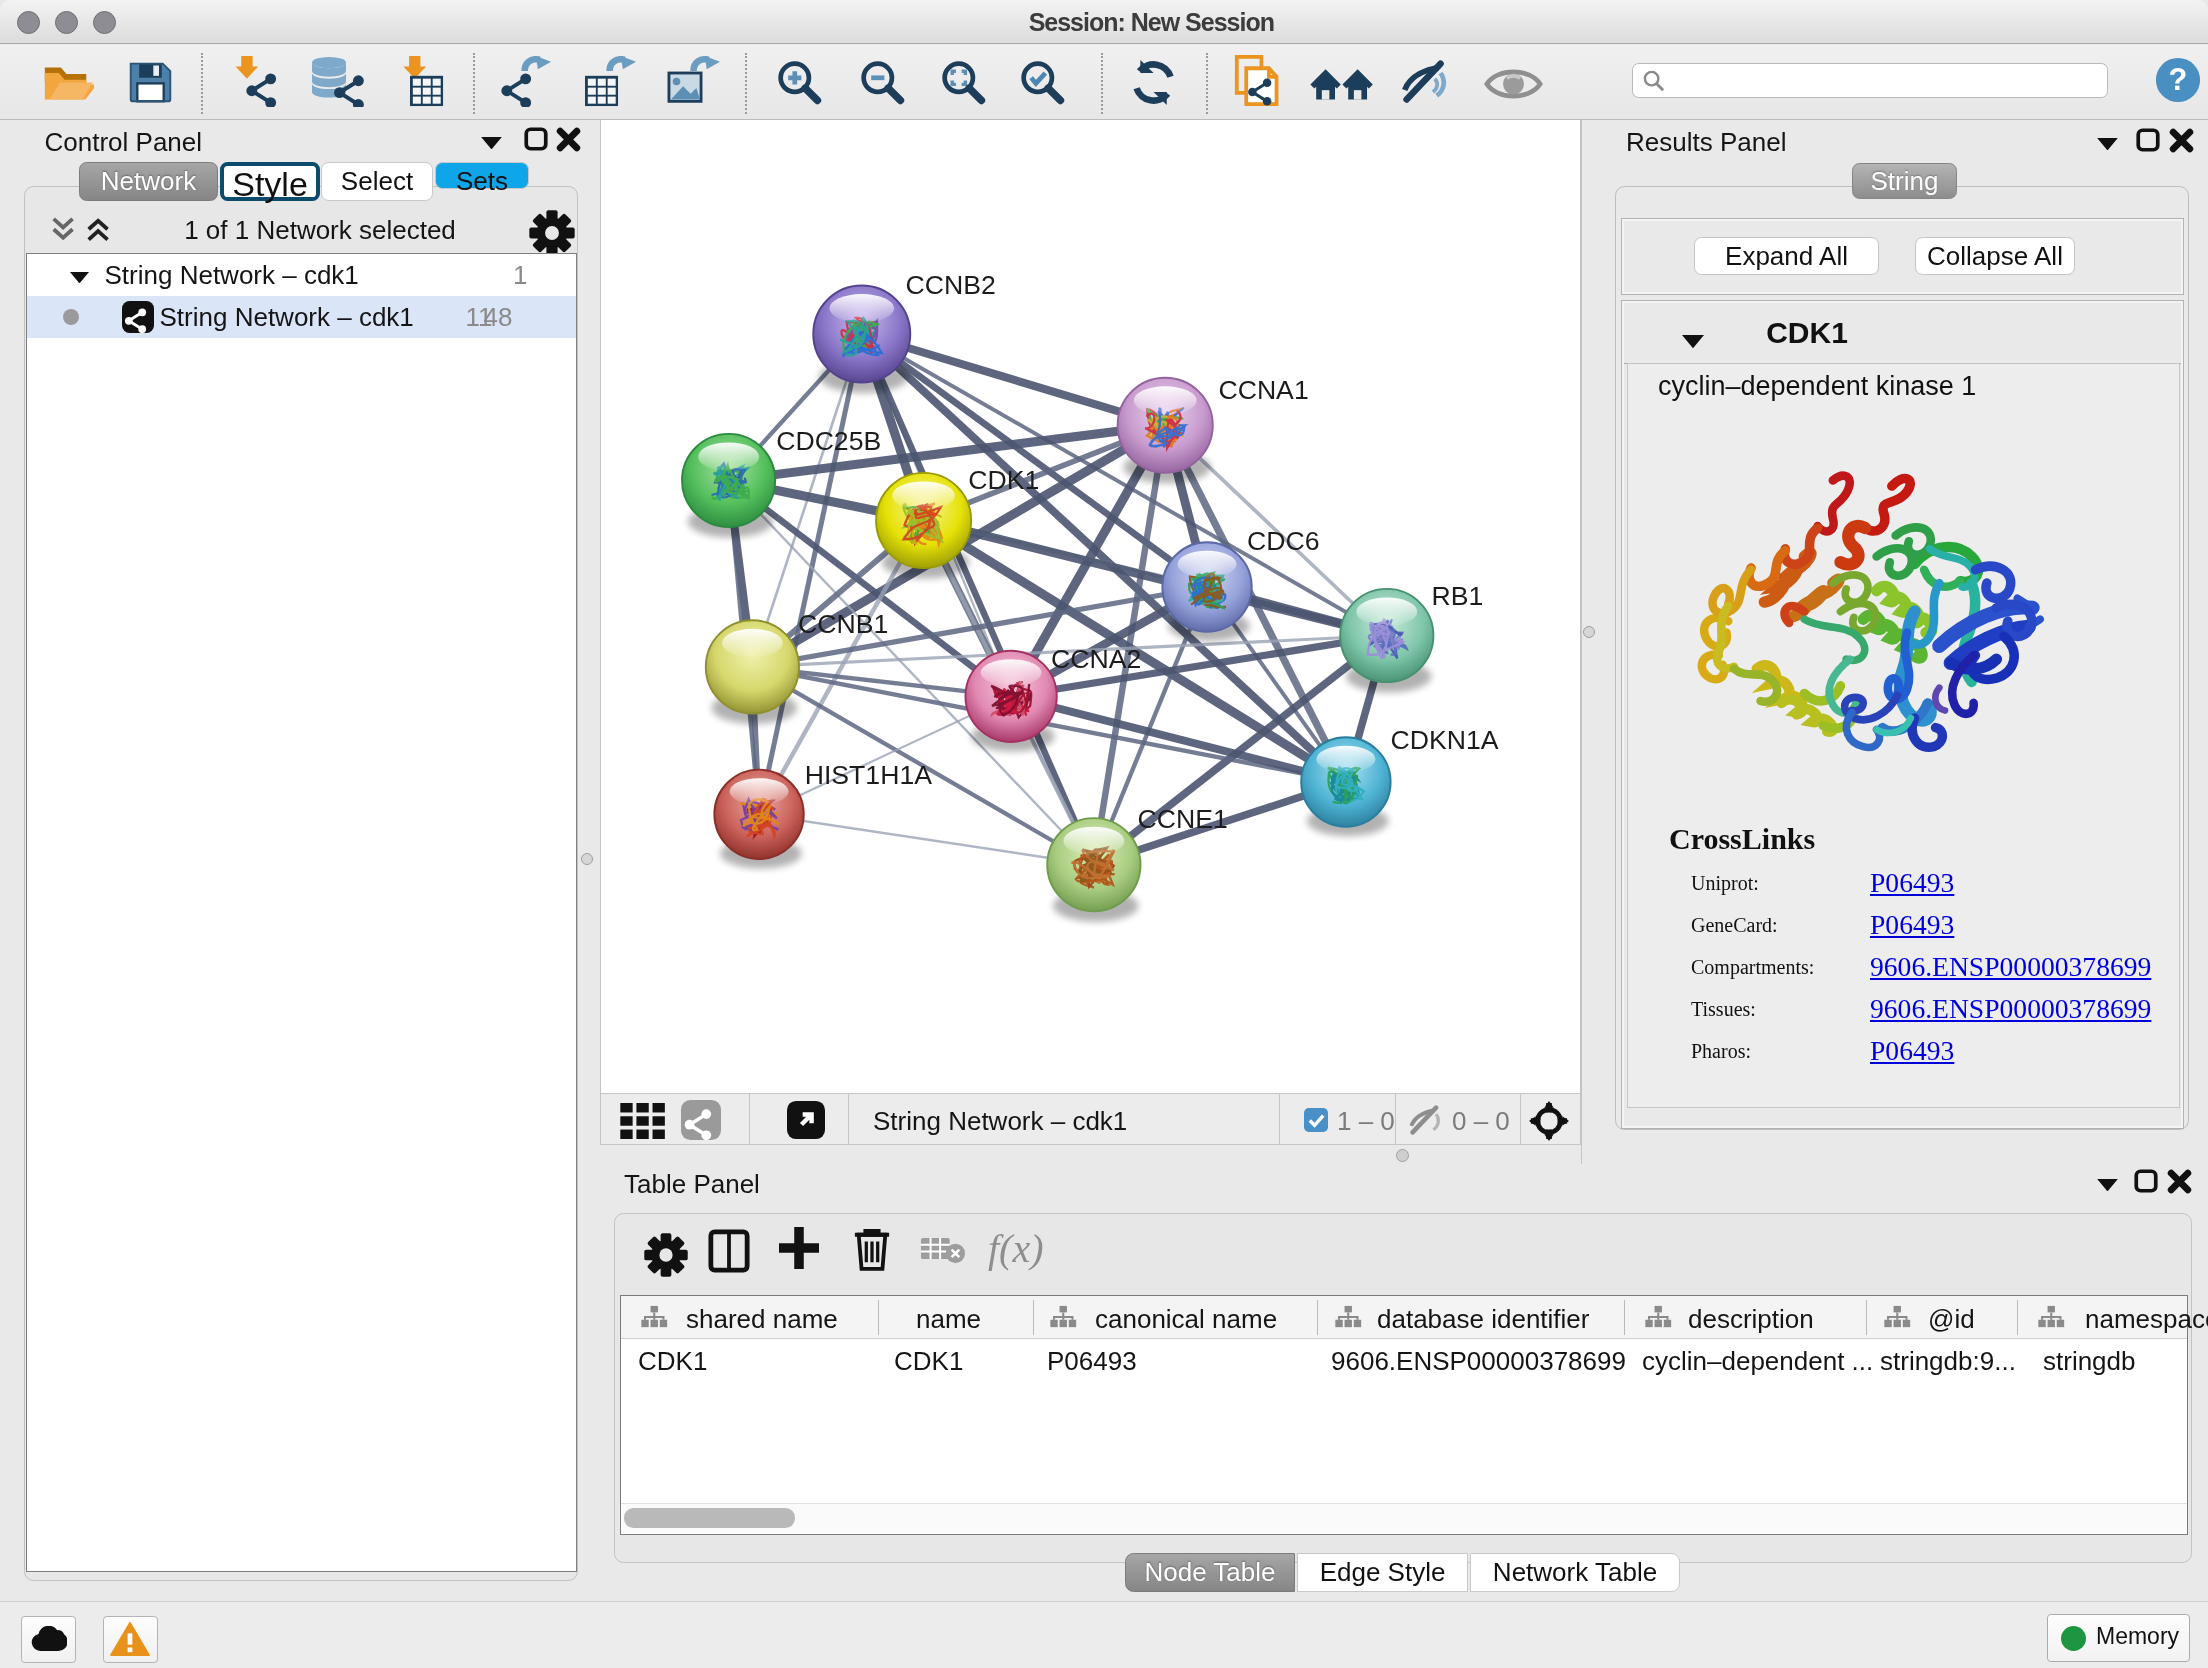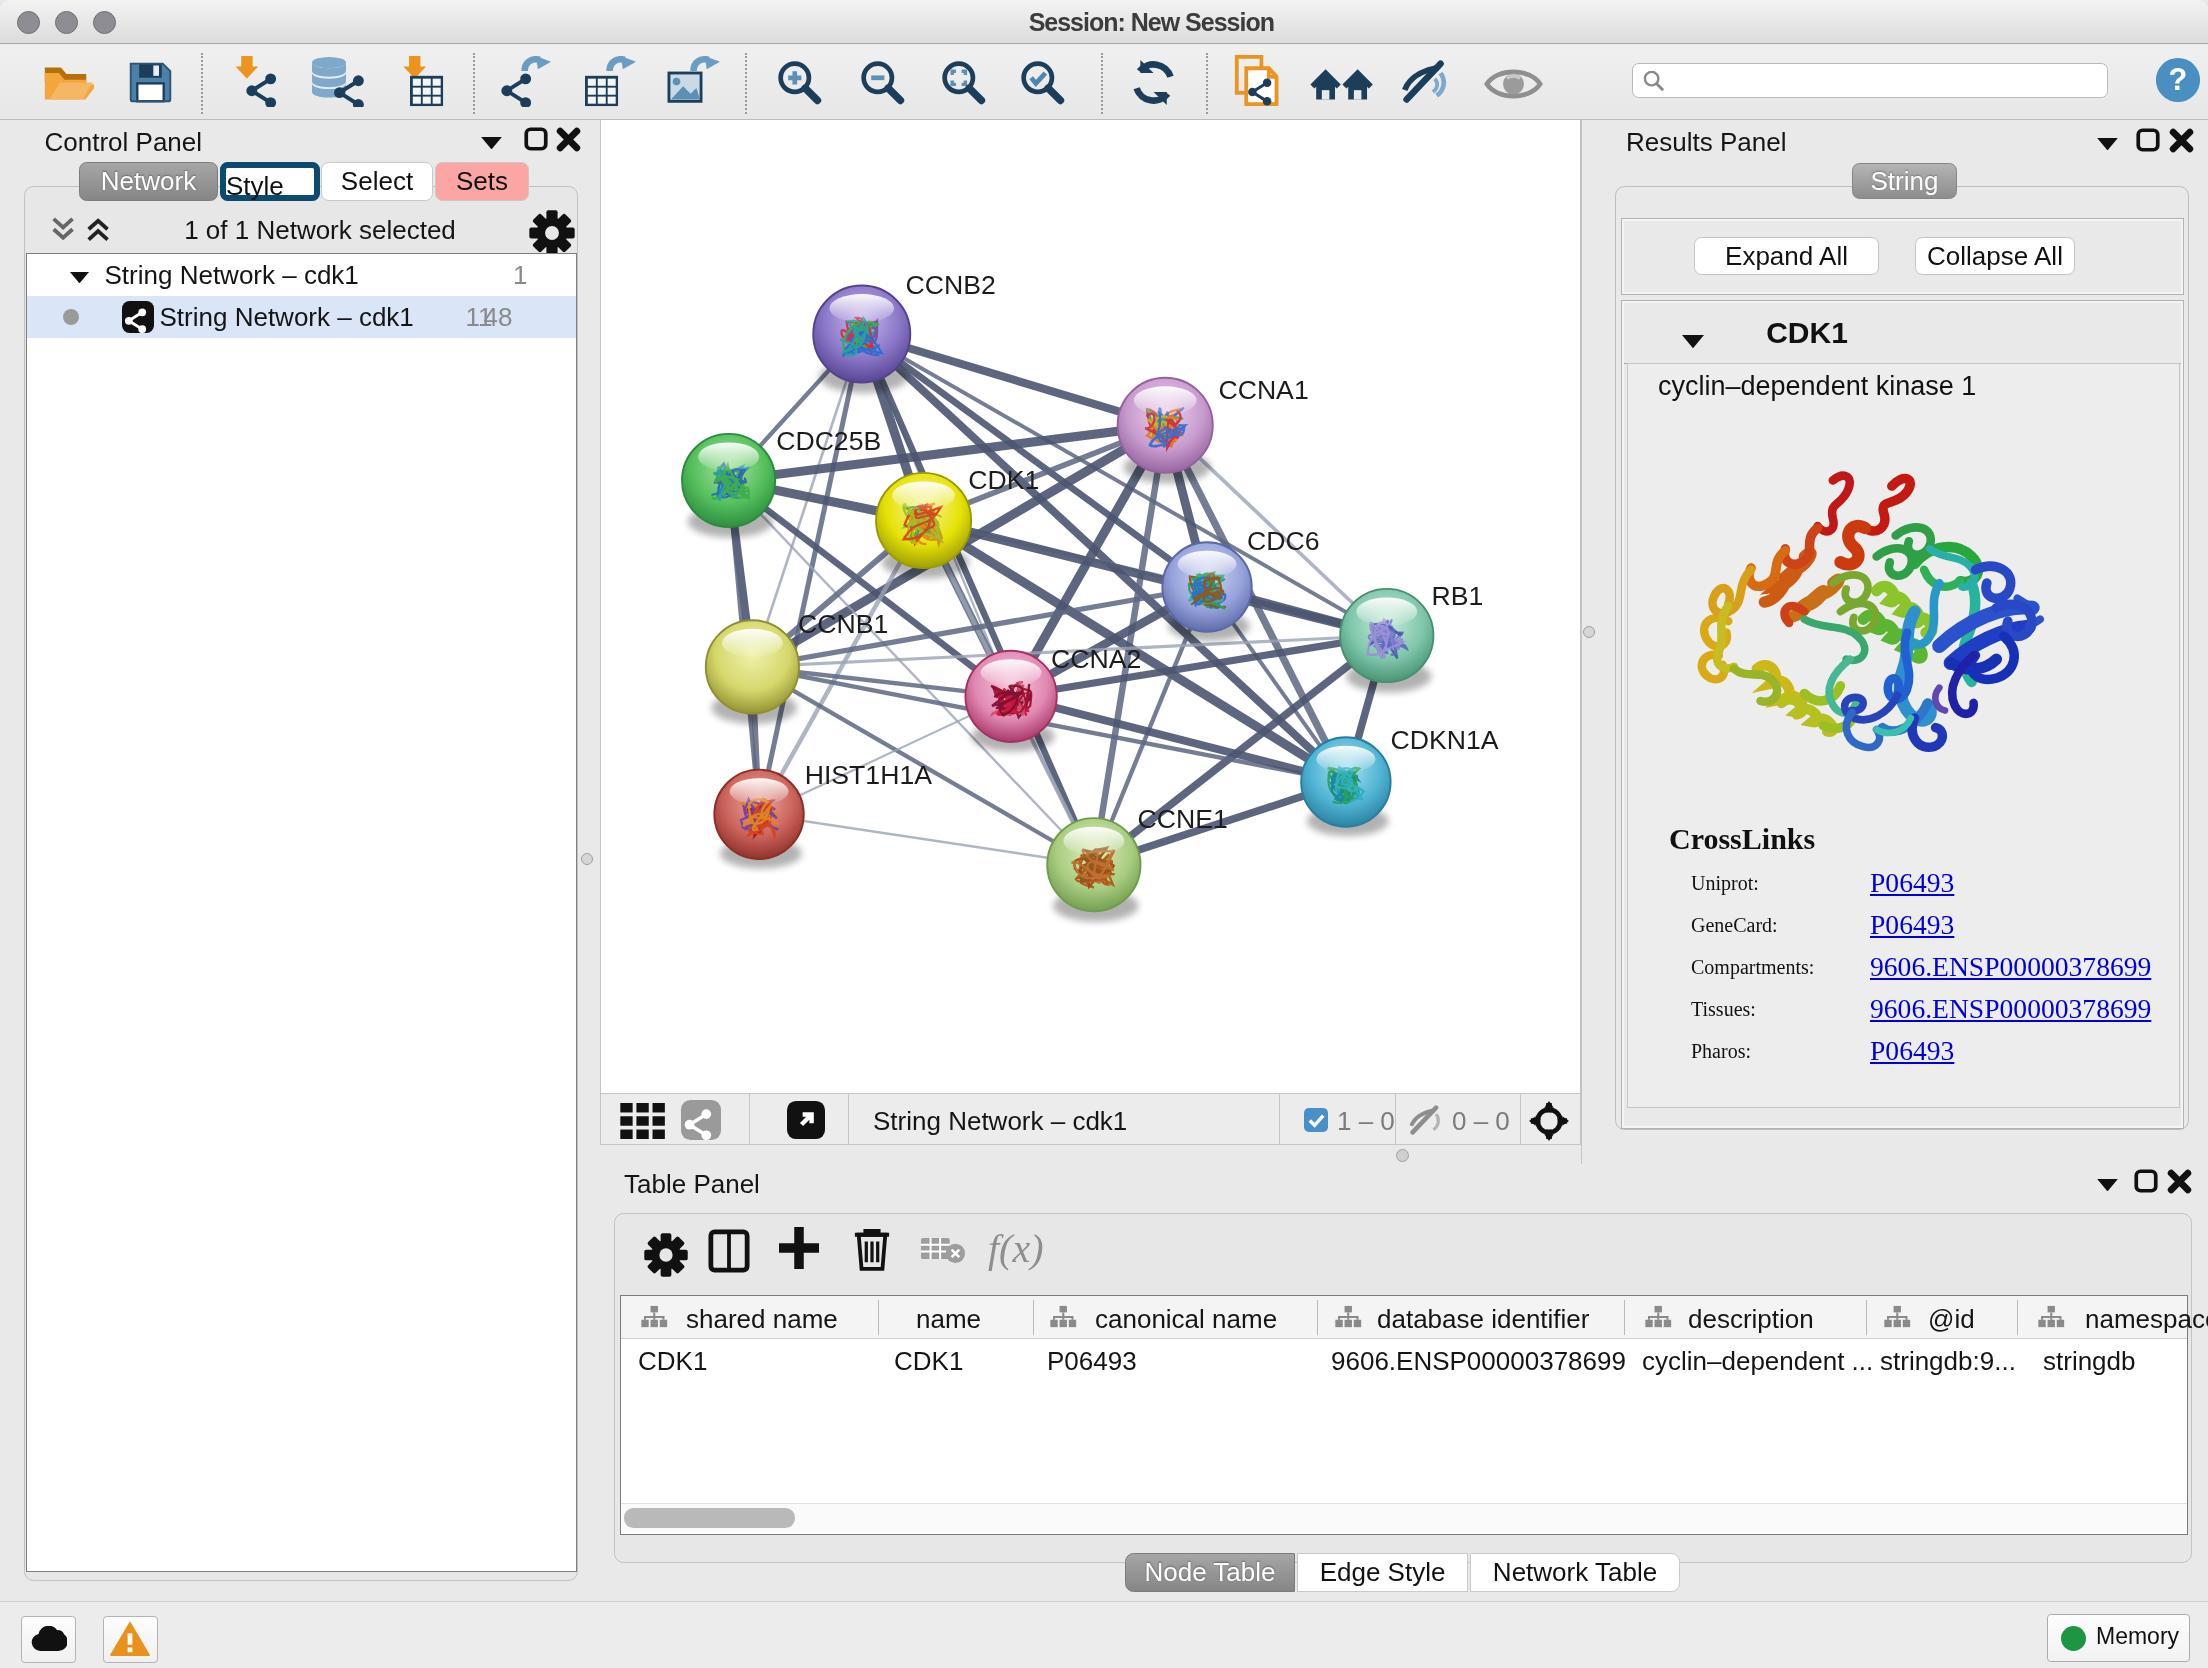--- a/index.html
+++ b/index.html
@@ -200,23 +200,23 @@
   <div class="abs" style="left:507px;top:5.7px"><svg width="26" height="26" viewBox="0 0 24 24">
         <rect x="3" y="3" width="18" height="18" rx="4" fill="none" stroke="#111" stroke-width="3.4"></rect>
       </svg></div>
   <div class="abs" style="left:540px;top:6.7px"><svg width="25" height="25" viewBox="0 0 24 24">
         <path d="M4 4 L20 20 M20 4 L4 20" stroke="#111" stroke-width="6.5" stroke-linecap="round"></path>
       </svg></div>
 
   <div class="abs" style="left:7.6px;top:66px;width:554px;height:1395px;background:#e7e7e7;border:1px solid #c2c2c2;border-radius:9.5px"></div>
 
   <div class="abs" style="left:63px;top:42px;width:139px;height:39px;background:linear-gradient(#a6a6a6,#868686);border:1px solid #7c7c7c;border-radius:7.6px;color:#fff;font-size:26px;text-align:center;line-height:37px;text-shadow:0 -1px 1.9px #666">Network</div>
-  <div class="abs" style="left:204px;top:42px;width:100px;height:39px;background:#fff;border:6px solid #0c4a6e;border-radius:7.6px;font-size:26px;line-height:37px;color:#111">Style</div>
+  <div class="abs" style="left:204px;top:42px;width:100px;height:39px;background:#fff;border:4px solid #0c4a6e;border-radius:7.6px;font-size:34px;text-align:center;line-height:37px;color:#111">Style</div>
   <div class="abs" style="left:305px;top:42px;width:112px;height:39px;background:#fff;border:1px solid #c8c8c8;border-radius:7.6px;font-size:26px;text-align:center;line-height:37px;color:#111">Select</div>
-  <div class="abs" style="left:419px;top:42px;width:94px;height:39px;background:#fca5a5;border:1px solid #c8c8c8;border-radius:7.6px;font-size:26px;text-align:center;line-height:37px;color:#111">Sets</div>
+  <div class="abs" style="left:419px;top:42px;width:94px;height:27px;background:#0ea5e9;border:1px solid #c8c8c8;border-radius:7.6px;font-size:26px;text-align:center;line-height:37px;color:#111">Sets</div>
 
   <div class="abs" style="left:32px;top:95px">
     <svg width="34" height="28.5" viewBox="0 0 36 30">
         <path d="M6 4 l10 9 10-9 M6 15 l10 9 10-9" stroke="#666" stroke-width="4" fill="none"></path>
       </svg></div>
   <div class="abs" style="left:67px;top:95px">
     <svg width="34" height="28.5" viewBox="0 0 36 30">
         <path d="M6 26 l10-9 10 9 M6 15 l10-9 10 9" stroke="#222" stroke-width="4" fill="none"></path>
       </svg></div>
   <div class="abs t27" style="left:114px;top:95px;width:380px;text-align:center">1 of 1 Network selected</div>

